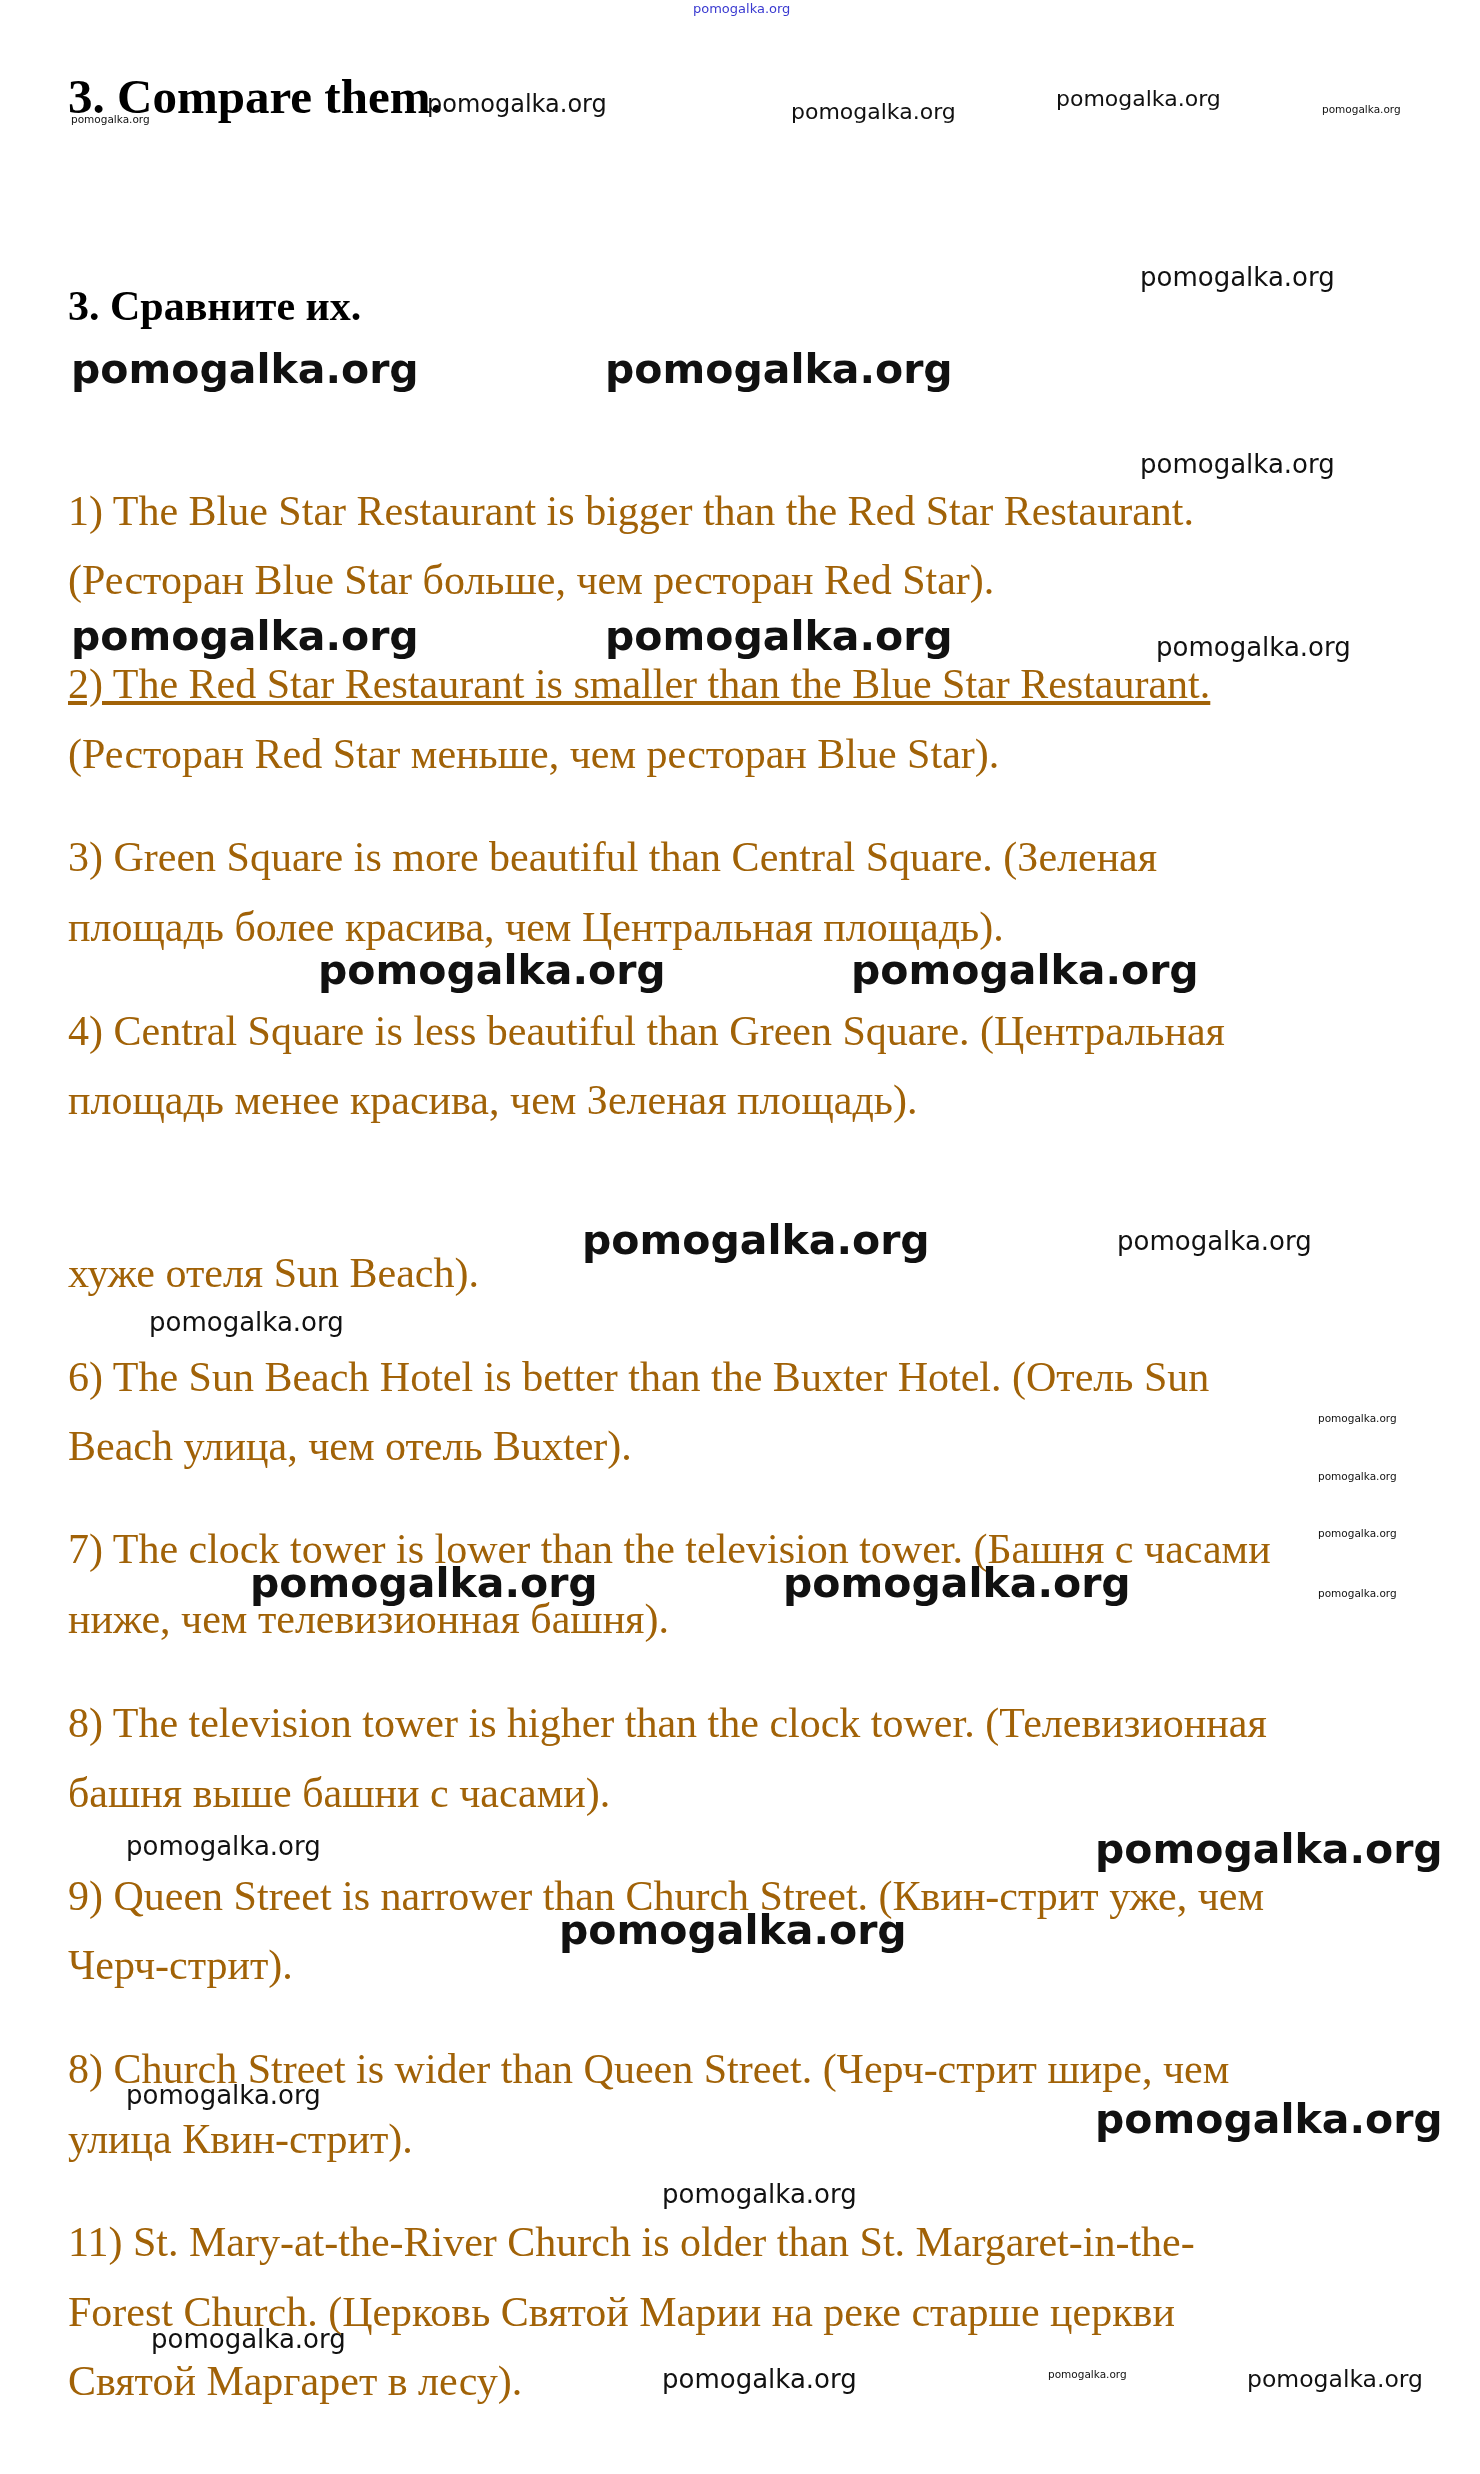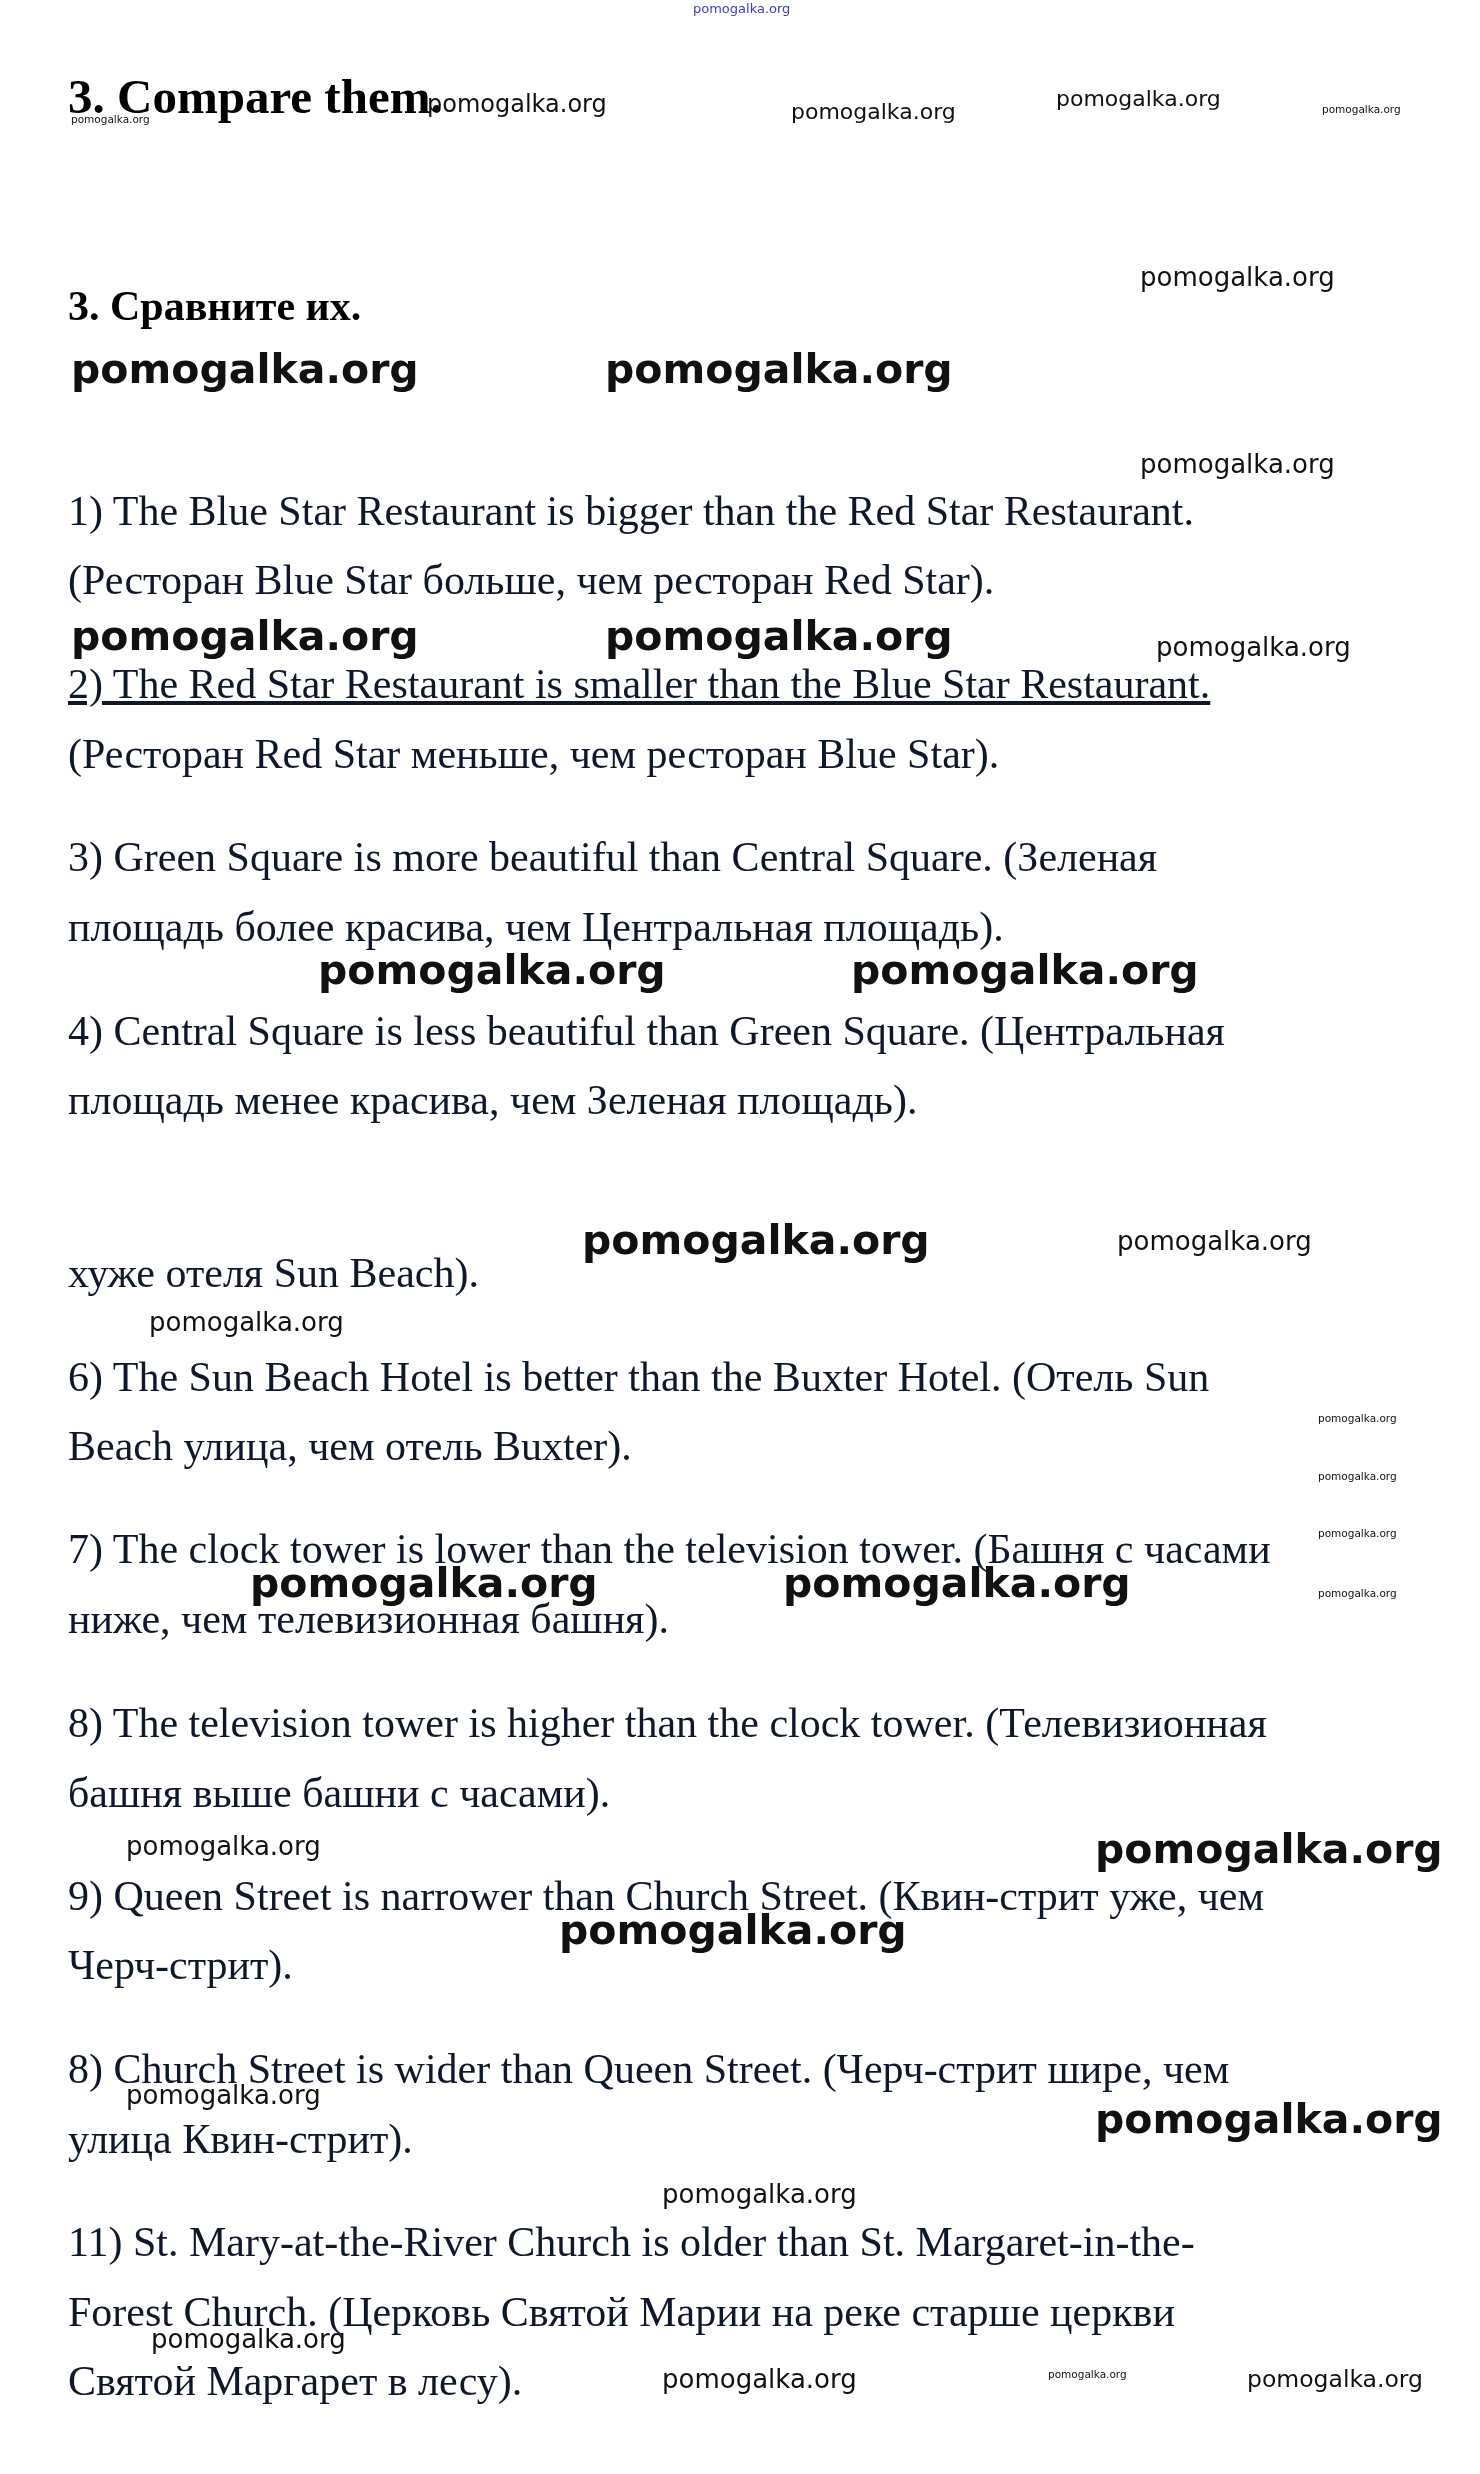--- a/index.html
+++ b/index.html
@@ -1,19 +1,19 @@
 <!DOCTYPE html>
 <html style="font-size:13px"><head>
 <meta charset="utf-8">
 <style>
   html, body { margin:0; padding:0; background:#ffffff; }
   body { width:1481px; height:2475px; position:relative; overflow:hidden; }
   .page { position:absolute; left:0; top:0; width:1481px; height:1952px; }
   .h { position:absolute; font-family:"Liberation Serif", serif; font-weight:bold; color:#000; white-space:nowrap; }
-  .p { position:absolute; left:68px; font-family:"Liberation Serif", serif; font-size:42px; color:#0f172a; white-space:nowrap; line-height:1; }
+  .p { position:absolute; left:68px; font-family:"Liberation Serif", serif; font-size:42px; color:#a16207; white-space:nowrap; line-height:1; }
   .wm { position:absolute; font-family:"DejaVu Sans", sans-serif; color:#111; white-space:nowrap; line-height:1; }
   .wm-xl { font-size:41px; font-weight:bold; }
   .wm-m  { font-size:24px; }
   .wm-xs { font-size:10.5px; }
   .wm-top { color:#3a3ad0; font-size:13px; }
 </style>
 </head>
 <body>
 
 <div class="page">

